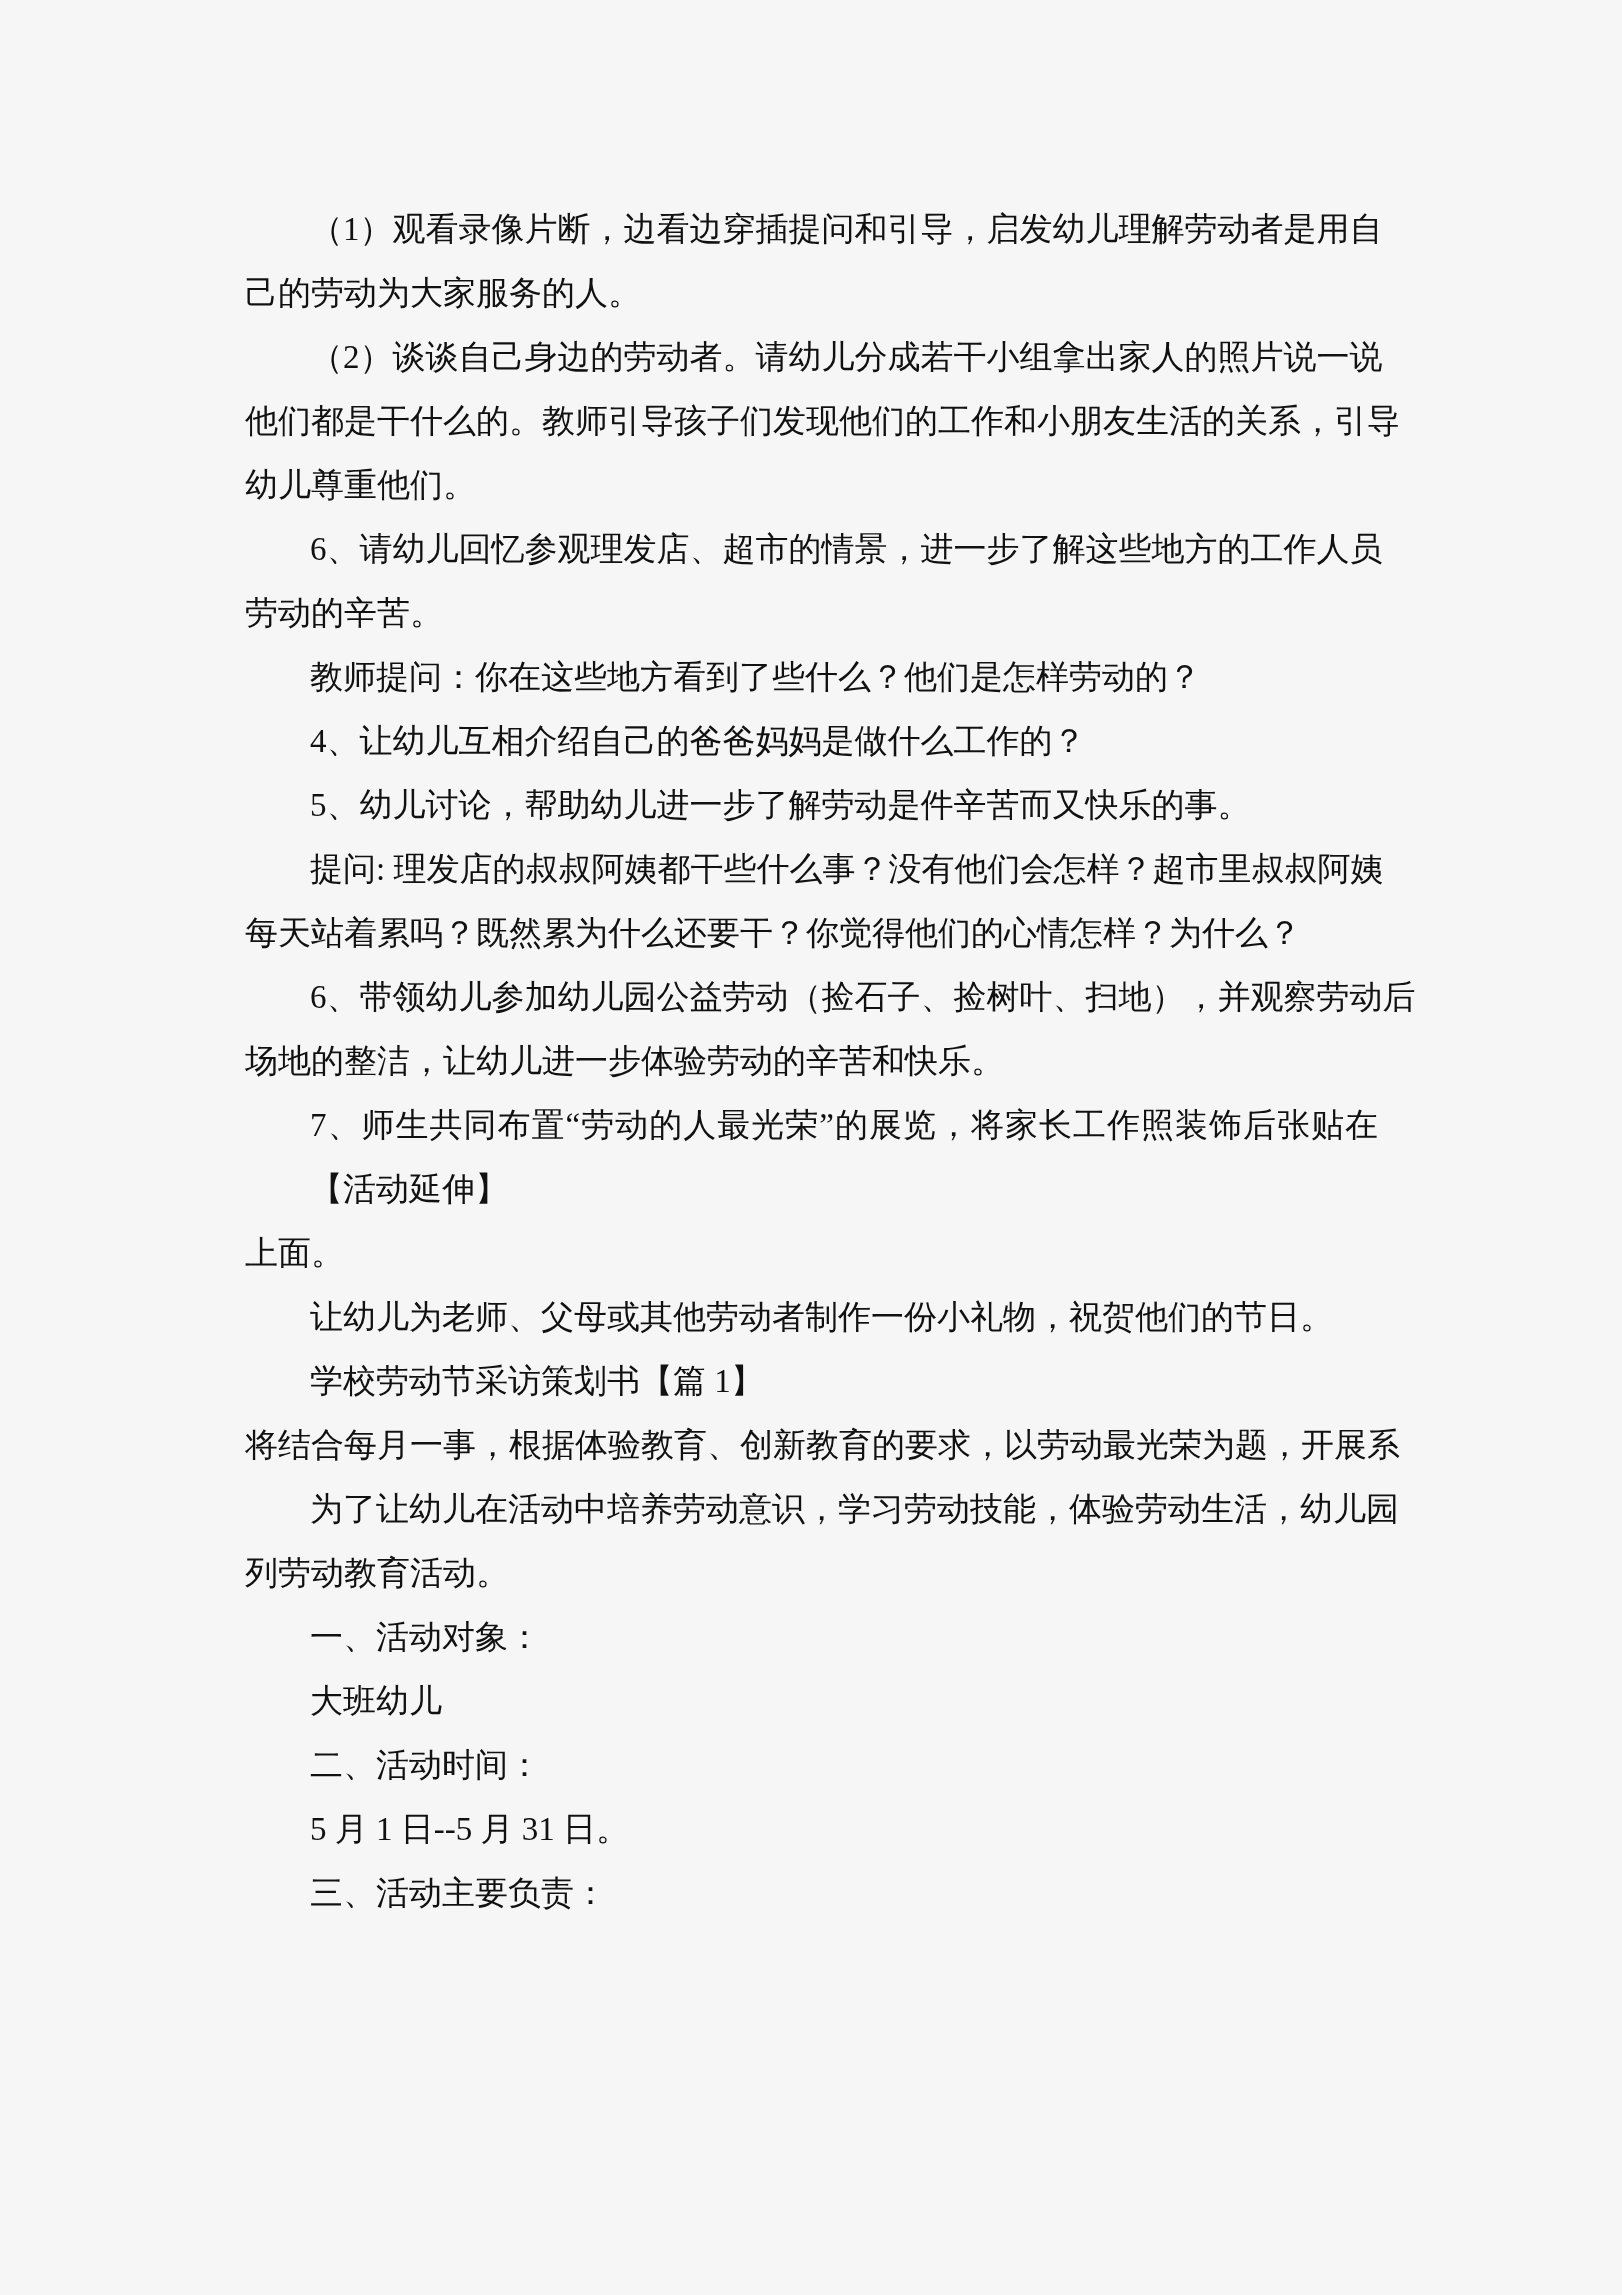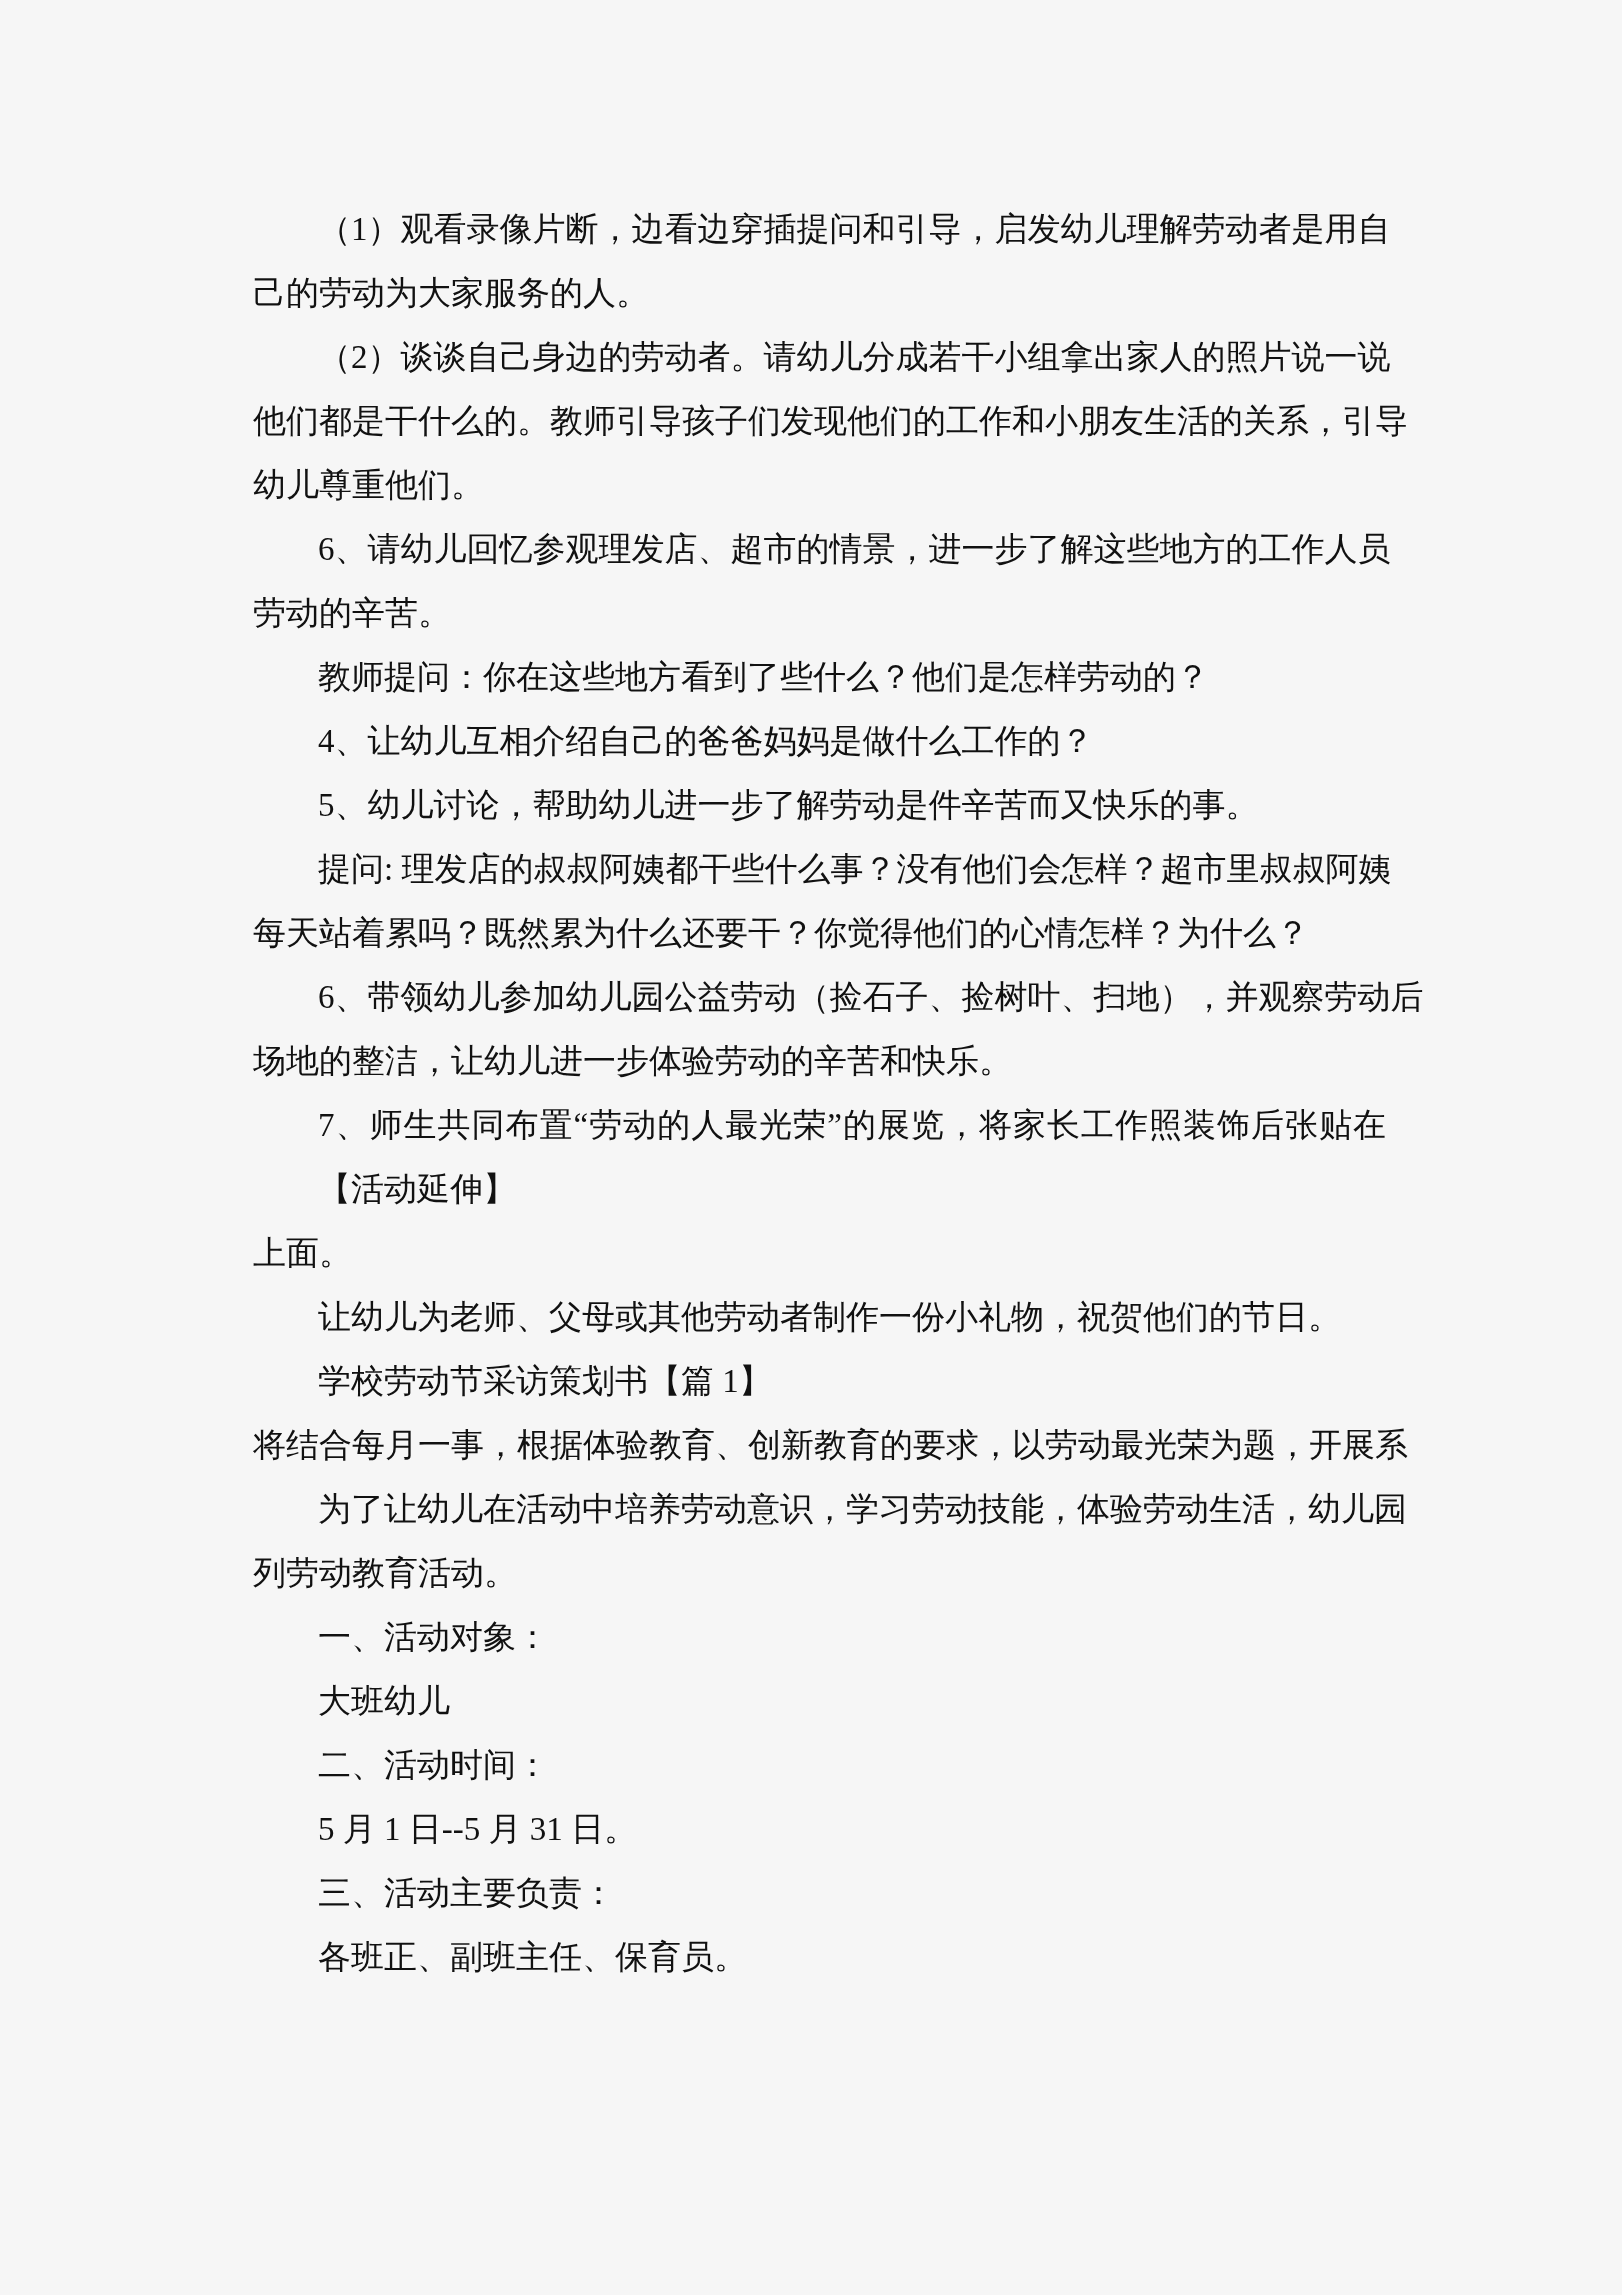--- a/index.html
+++ b/index.html
@@ -13,21 +13,20 @@
     position: relative;
     overflow: hidden;
   }
   .page {
     position: absolute;
     left: 0;
     top: 0;
     width: 1604px;
     height: 2295px;
     background: #f6f6f6;
-    margin-left: 8px;
   }
   .content {
     position: absolute;
     left: 245px;
     top: 197px;
     width: 1133px;
     font-family: "Liberation Serif", "DejaVu Serif", serif;
     font-size: 33px;
     line-height: 64px;
     color: #111111;
@@ -74,16 +73,15 @@
     <div class="line ind">让幼儿为老师、父母或其他劳动者制作一份小礼物，祝贺他们的节日。</div>
     <div class="line ind">学校劳动节采访策划书【篇 1】</div>
     <div class="line fill">将结合每月一事，根据体验教育、创新教育的要求，以劳动最光荣为题，开展系</div>
     <div class="line ind fill">为了让幼儿在活动中培养劳动意识，学习劳动技能，体验劳动生活，幼儿园</div>
     <div class="line">列劳动教育活动。</div>
     <div class="line ind">一、活动对象：</div>
     <div class="line ind">大班幼儿</div>
     <div class="line ind">二、活动时间：</div>
     <div class="line ind">5 月 1 日--5 月 31 日。</div>
     <div class="line ind">三、活动主要负责：</div>
-    <div class="line ind">各班正、副班主任、保育员。</div>
   </div>
 </div>
 
 
 </body></html>

